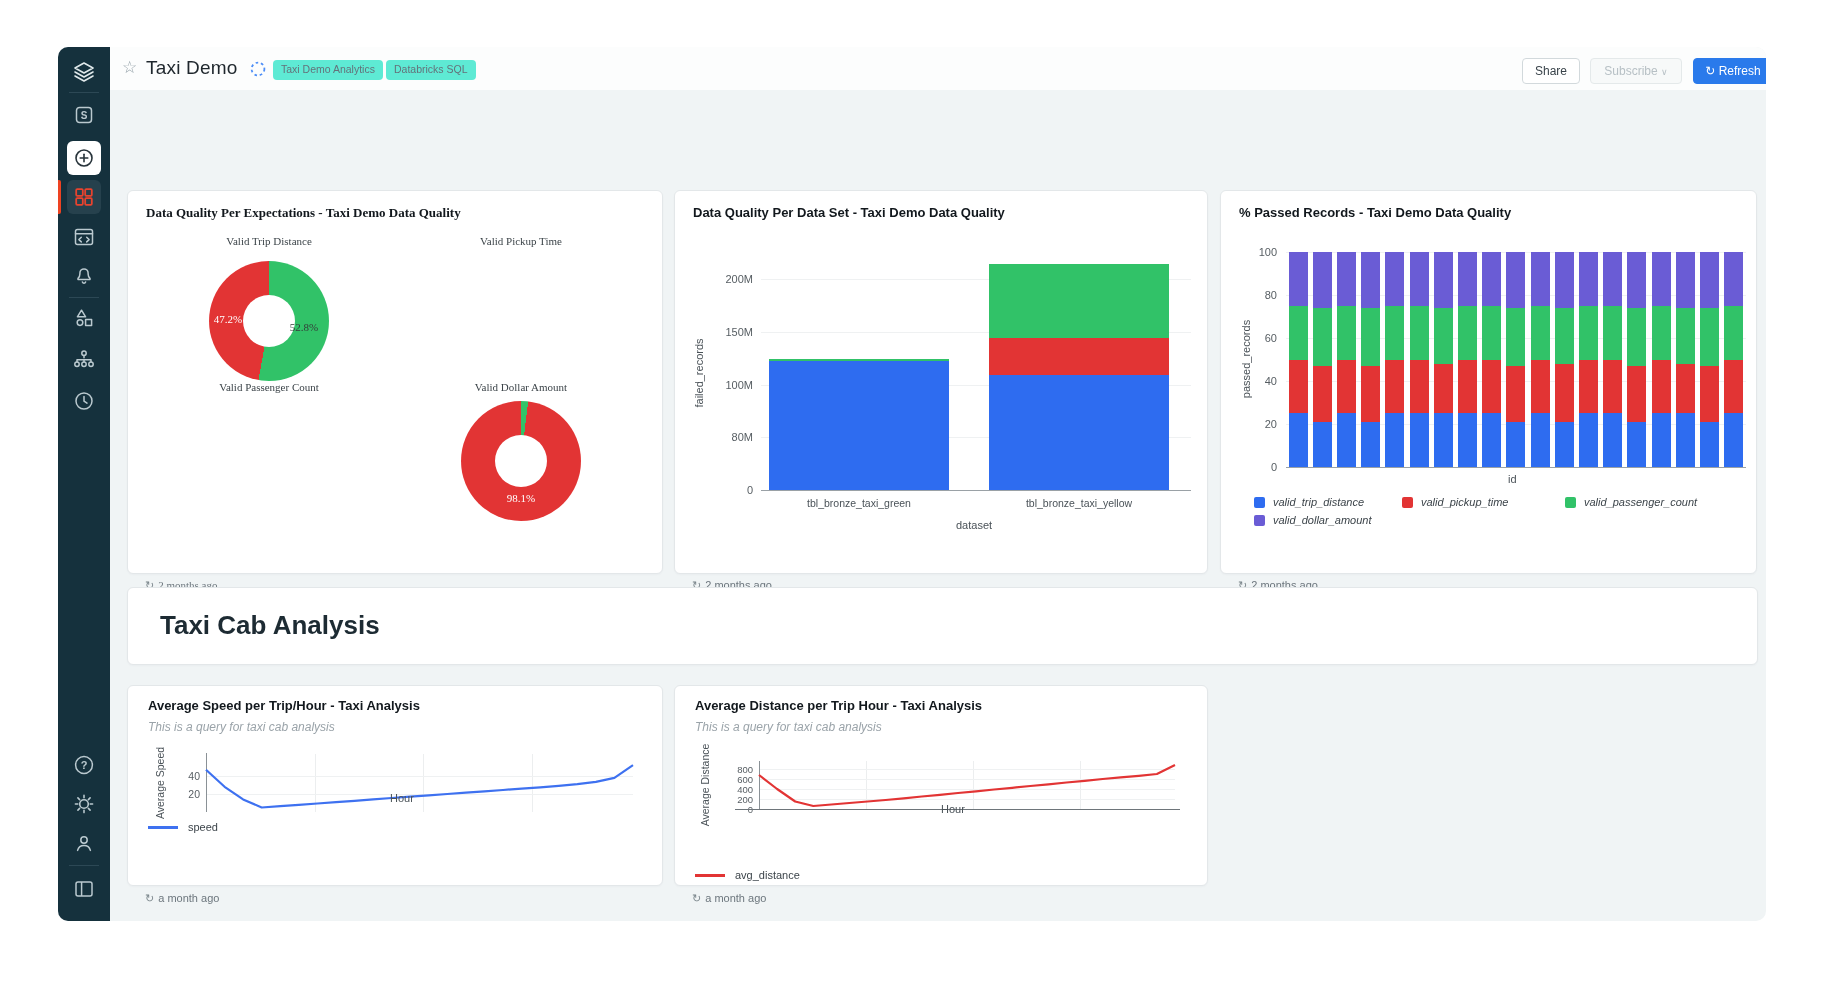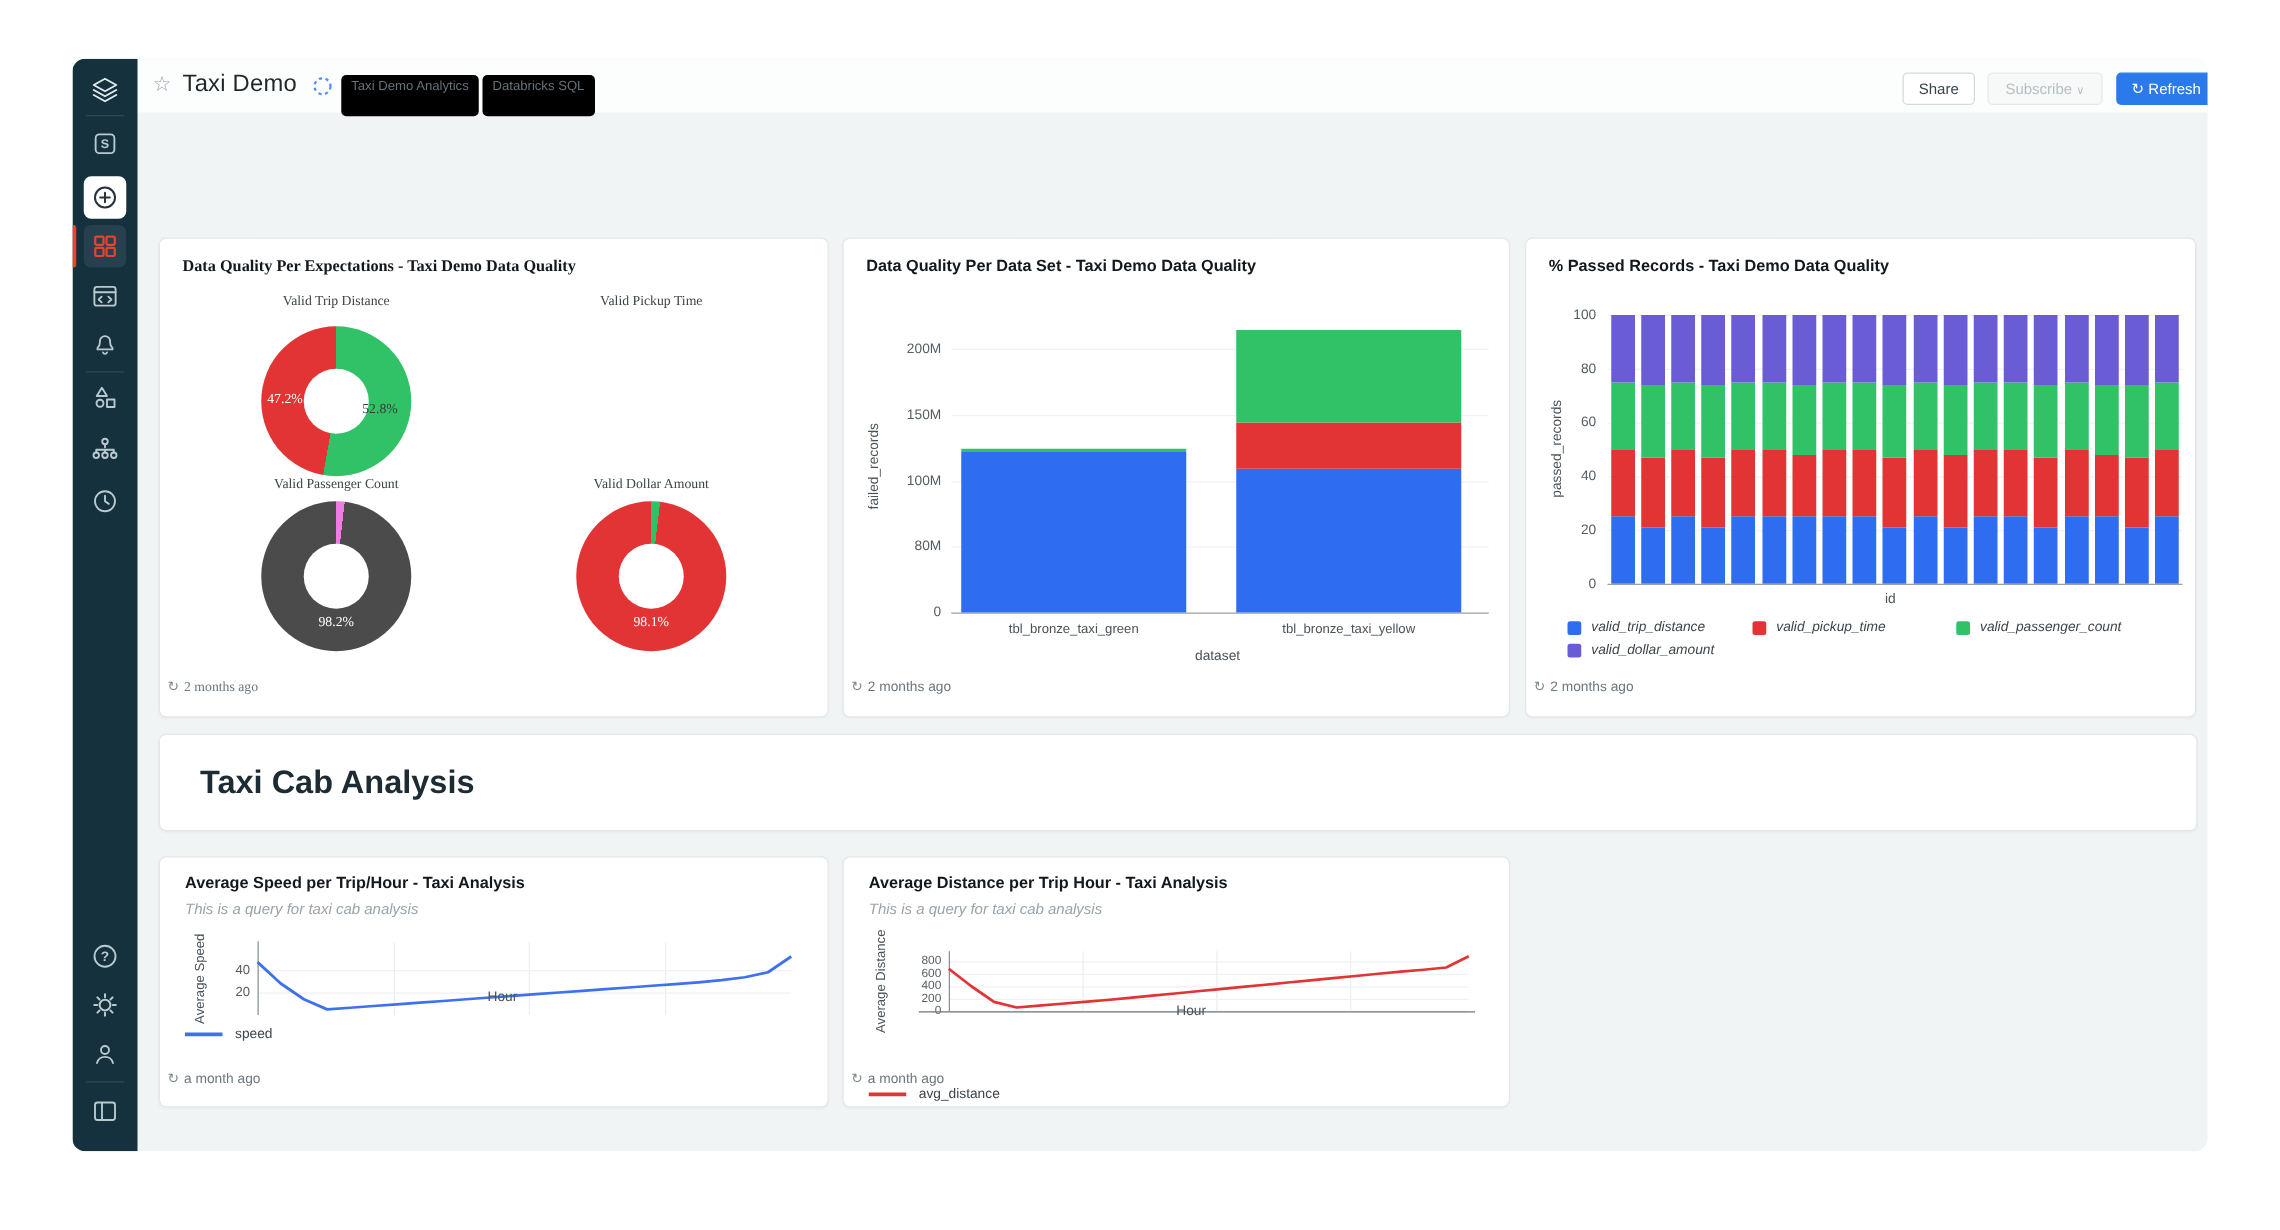--- a/index.html
+++ b/index.html
@@ -14,33 +14,33 @@
   .side-item.create { background:#ffffff; }
   .side-item.active { background:#26414d; }
   .active-bar { position:absolute; left:0; width:3px; height:34px; background:#ee4322; border-radius:0 2px 2px 0; }
   .side-divider { position:absolute; left:11px; width:30px; height:1px; background:#2c4855; }
 
   
   .topbar { position:absolute; left:52px; top:0; right:0; height:43px; background:#fcfdfd; }
   .star { position:absolute; left:12px; top:11px; font-size:17px; color:#97a4ab; cursor:pointer; line-height:20px; }
   .app-title { position:absolute; left:36px; top:10px; font-size:19px; font-weight:400; color:#1f272d; letter-spacing:.2px; }
   .dashed-ring { position:absolute; left:140px; top:14px; }
-  .chip { position:absolute; top:13px; height:33px; background:#000000; border-radius:4px; font-size:10.5px; color:#64727a; line-height:19px; padding:0 8px; white-space:nowrap; }
+  .chip { position:absolute; top:13px; height:20px; background:#5eead4; border-radius:4px; font-size:10.5px; color:#64727a; line-height:19px; padding:0 8px; white-space:nowrap; }
   .chip1 { left:163px; } .chip2 { left:276px; }
   .btn { position:absolute; top:11px; height:26px; border-radius:4px; font-size:12px; line-height:24px; text-align:center; cursor:pointer; }
   .btn-share { left:1412px; width:58px; background:#fff; border:1px solid #d2d9dc; color:#39434a; }
   .btn-subscribe { left:1480px; width:92px; background:#f7f9f9; border:1px solid #e4e9ea; color:#b7c0c5; cursor:default; }
   .btn-refresh { left:1583px; width:80px; background:#2a7aeb; border:1px solid #2a7aeb; color:#fff; }
 
   
   .card { position:absolute; background:#fff; border:1px solid #e3e7e9; border-radius:6px; box-shadow:0 1px 2px rgba(30,40,50,.03); }
   .section-title { position:absolute; left:32px; top:22px; font-size:26px; font-weight:600; color:#1d2b33; }
   .panel-title { position:absolute; left:18px; top:14px; font-size:13px; font-weight:700; color:#12181d; }
   .panel-subtitle { position:absolute; left:20px; top:34px; font-size:12px; font-style:italic; color:#9aa3a9; }
-  .panel-footer { position:absolute; left:6px; font-size:11px; color:#6c767d; }
+  .panel-footer { position:absolute; left:17px; font-size:11px; color:#6c767d;margin-top:36px; }
   .panel-footer .ref { font-size:11px; margin-right:4px; color:#7b868c; }
 
   .tick-label { position:absolute; font-size:11px; color:#565d62; text-align:right; transform:translateY(-50%); }
   .grid-h { position:absolute; height:1px; background:#eff1f2; }
   .grid-v { position:absolute; width:1px; background:#eceeef; }
   .axis-line { position:absolute; background:#9aa1a6; }
   .axis-title { position:absolute; font-size:11px; color:#4a5258; }
   .axis-title.rot { transform:translate(-50%,-50%) rotate(-90deg); white-space:nowrap; }
   .bar-seg { position:absolute; }
   .cat-label { position:absolute; font-size:10.5px; color:#4a5258; transform:translateX(-50%); white-space:nowrap; }
@@ -180,24 +180,20 @@
       <div id="donut-area"></div>
       <div class="panel-footer" style="top:352px;"><span class="ref">↻</span><span>2 months ago</span></div>
     <div class="donut-title" style="left:141px;top:44px;">Valid Trip Distance</div>
         <div class="donut" style="left:81px;top:70px;background:conic-gradient(#31c268 0% 52.8%,#e23434 52.8% 100%);">
           <div class="hole" style=""></div>
           <div class="donut-pct" style="left:95px;top:66px;color:#333d38;">52.8%</div>
           <div class="donut-pct" style="left:19px;top:58px;color:#ffffff;">47.2%</div>
         </div>
         <div class="donut-title" style="left:393px;top:44px;">Valid Pickup Time</div>
         <div class="donut-title" style="left:141px;top:190px;">Valid Passenger Count</div>
-        <div class="donut" style="left:81px;top:210px;background:conic-gradient(#ee7ce4 0% 1.8%,#4b4b4b 1.8% 100%);">
-          <div class="hole" style=""></div>
-          <div class="donut-pct" style="left:60px;top:97px;color:#ffffff;">98.2%</div>
-        </div>
         <div class="donut-title" style="left:393px;top:190px;">Valid Dollar Amount</div>
         <div class="donut" style="left:333px;top:210px;background:conic-gradient(#31c268 0% 1.9%,#e23434 1.9% 100%);">
           <div class="hole" style=""></div>
           <div class="donut-pct" style="left:60px;top:97px;color:#ffffff;">98.1%</div>
         </div>
       </div>
 
     <div class="card" id="panel2" style="left:616px; top:143px; width:534px; height:384px;">
       <div class="panel-title">Data Quality Per Data Set - Taxi Demo Data Quality</div>
       <div id="bars2">

